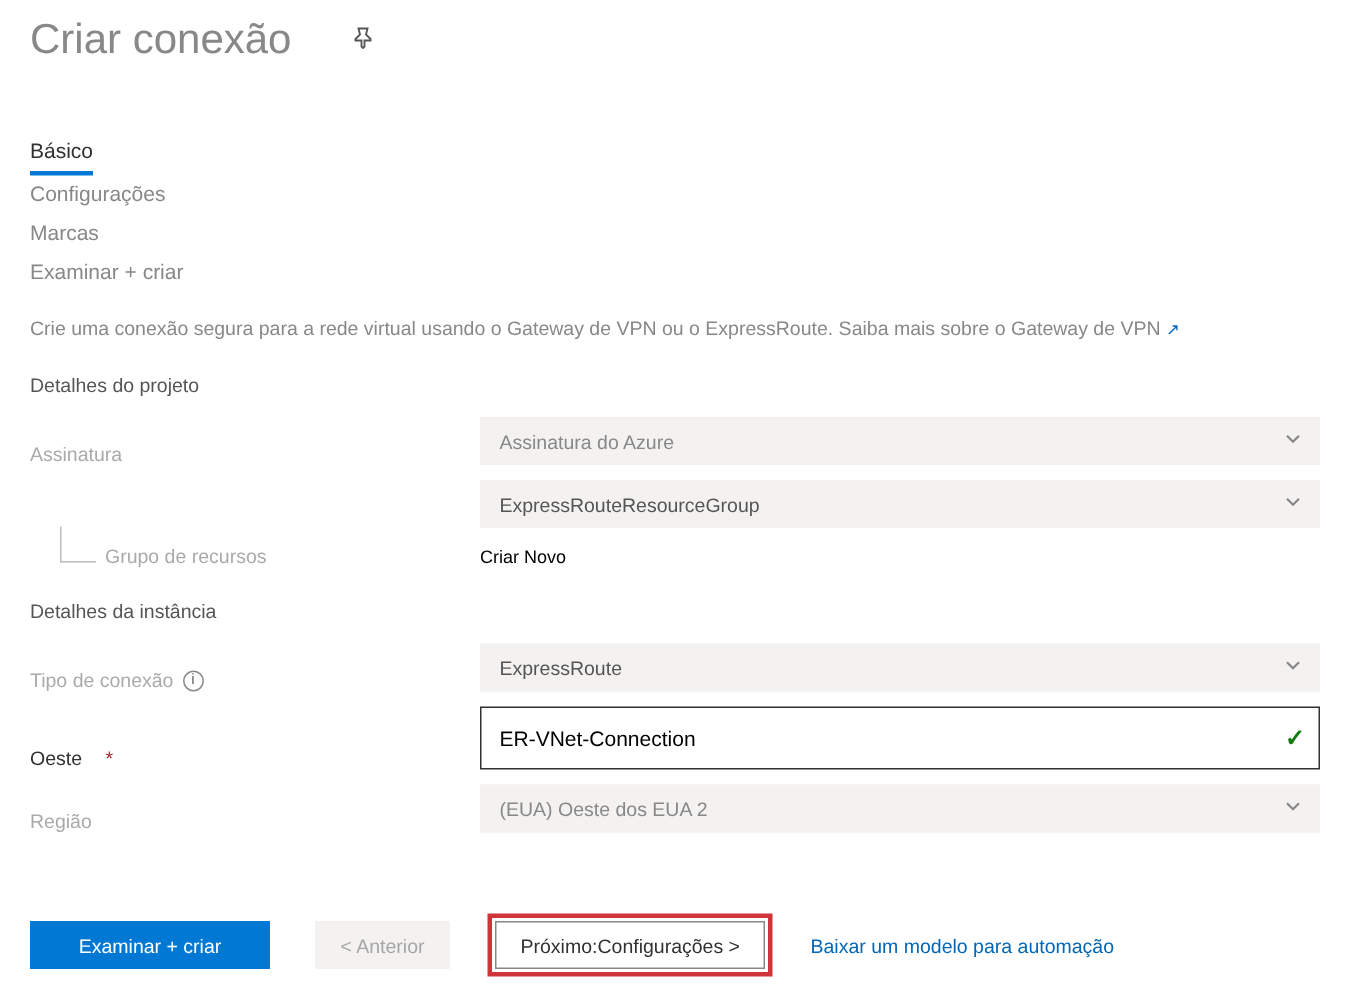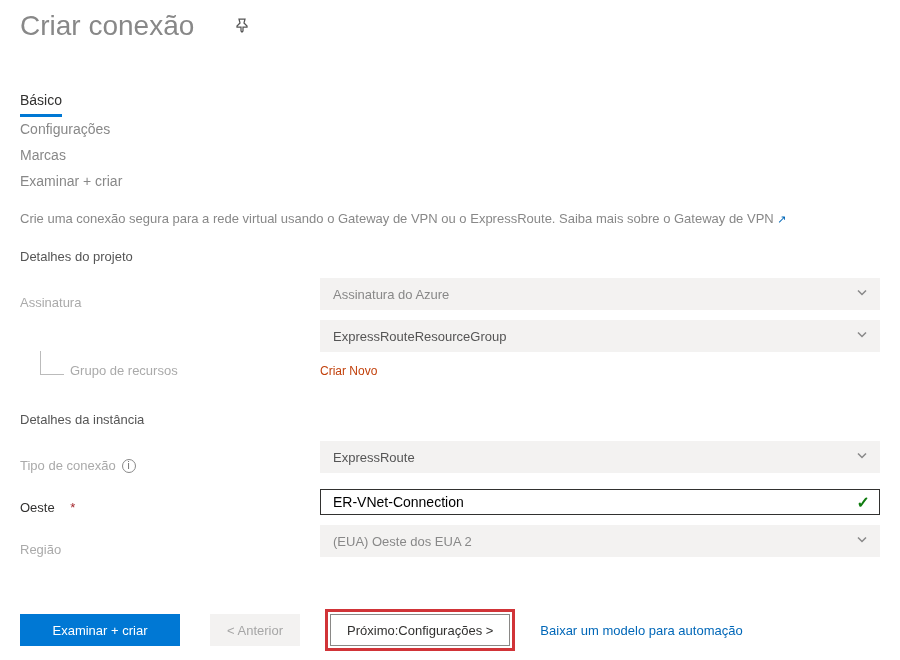--- a/index.html
+++ b/index.html
@@ -56,31 +56,31 @@
     position:relative;
     cursor:pointer;
   }
   .dd.muted-text { color:#888; }
   .dd .chev {
     position:absolute; right:10px; top:50%; transform:translateY(-50%);
     color:#888;
   }
   .text-input {
     width:100%;
-    height:26px;
+    height:42px;
     border:1px solid #323130;
     padding:0 34px 0 12px;
     font-size:14px;
     color:#000;
   }
   .valid-check {
     position:absolute; right:10px; top:50%; transform:translateY(-50%);
     color:#107c10; font-size:16px; font-weight:bold;
   }
-  .link-under { font-size:12px; color:#c2410c; margin-top:12px; display:inline-block; cursor:pointer;}
+  .link-under { font-size:12px; color:#000000; margin-top:12px; display:inline-block; cursor:pointer;}
 
   
   .footer {
     position:absolute; left:20px; right:20px; bottom:14px;
     display:flex; align-items:center; gap:30px;
     padding-top: 0;
   }
   .btn {
     height:32px; padding:0 16px; font-size:13px;
     display:inline-flex; align-items:center; justify-content:center;
@@ -145,21 +145,21 @@
         <span class="chev">
           <svg width="14" height="14" viewBox="0 0 14 14" stroke="currentColor" fill="none" stroke-width="1.5">
               <path d="M3 5l4 4 4-4"></path>
             </svg>
         </span>
       </div>
       <span class="link-under">Criar Novo</span>
     </div>
   </div>
 
-  <div class="section-hdr" style="margin-top:34px">Detalhes da instância</div>
+  <div class="section-hdr" style="margin-top:22px">Detalhes da instância</div>
 
   <div class="form-row">
     <div class="label-col">
       <span>Tipo de conexão</span>
       <i class="info-icon">i</i>
     </div>
     <div class="field-col">
       <div class="dd">
         <span>ExpressRoute</span>
         <span class="chev">

